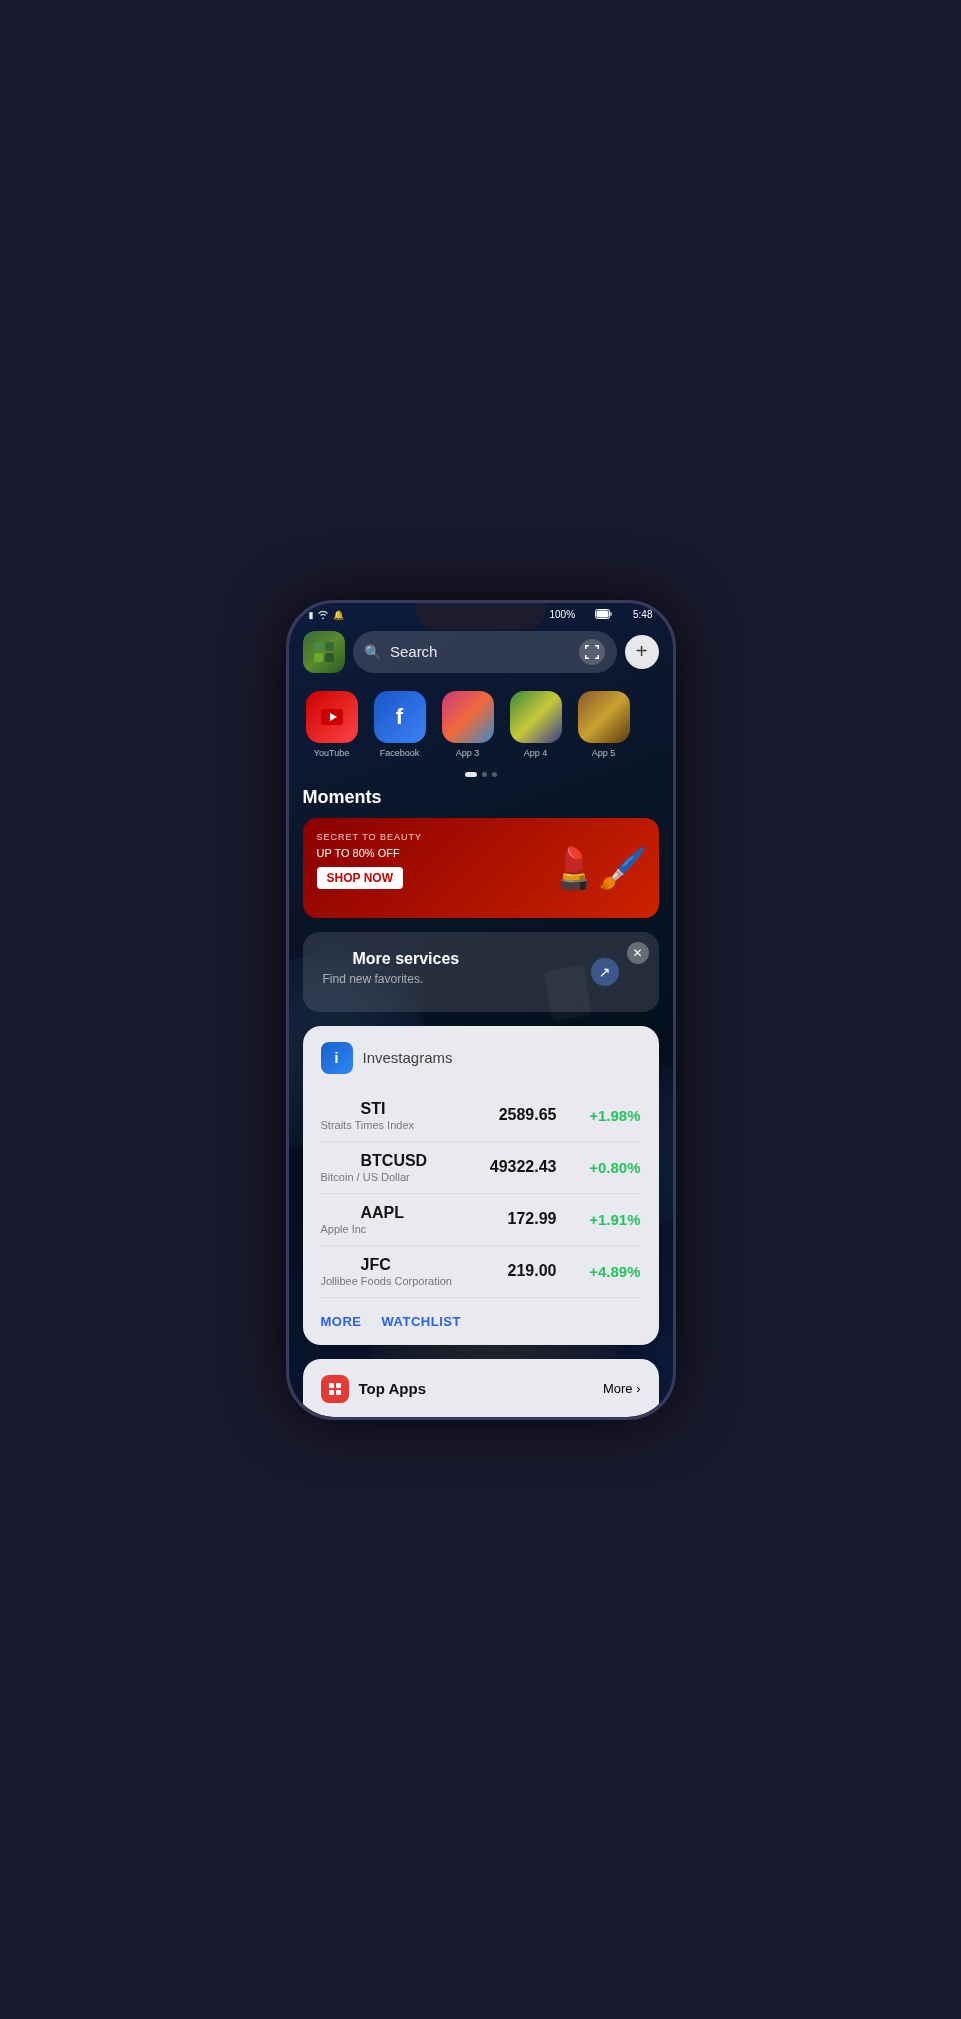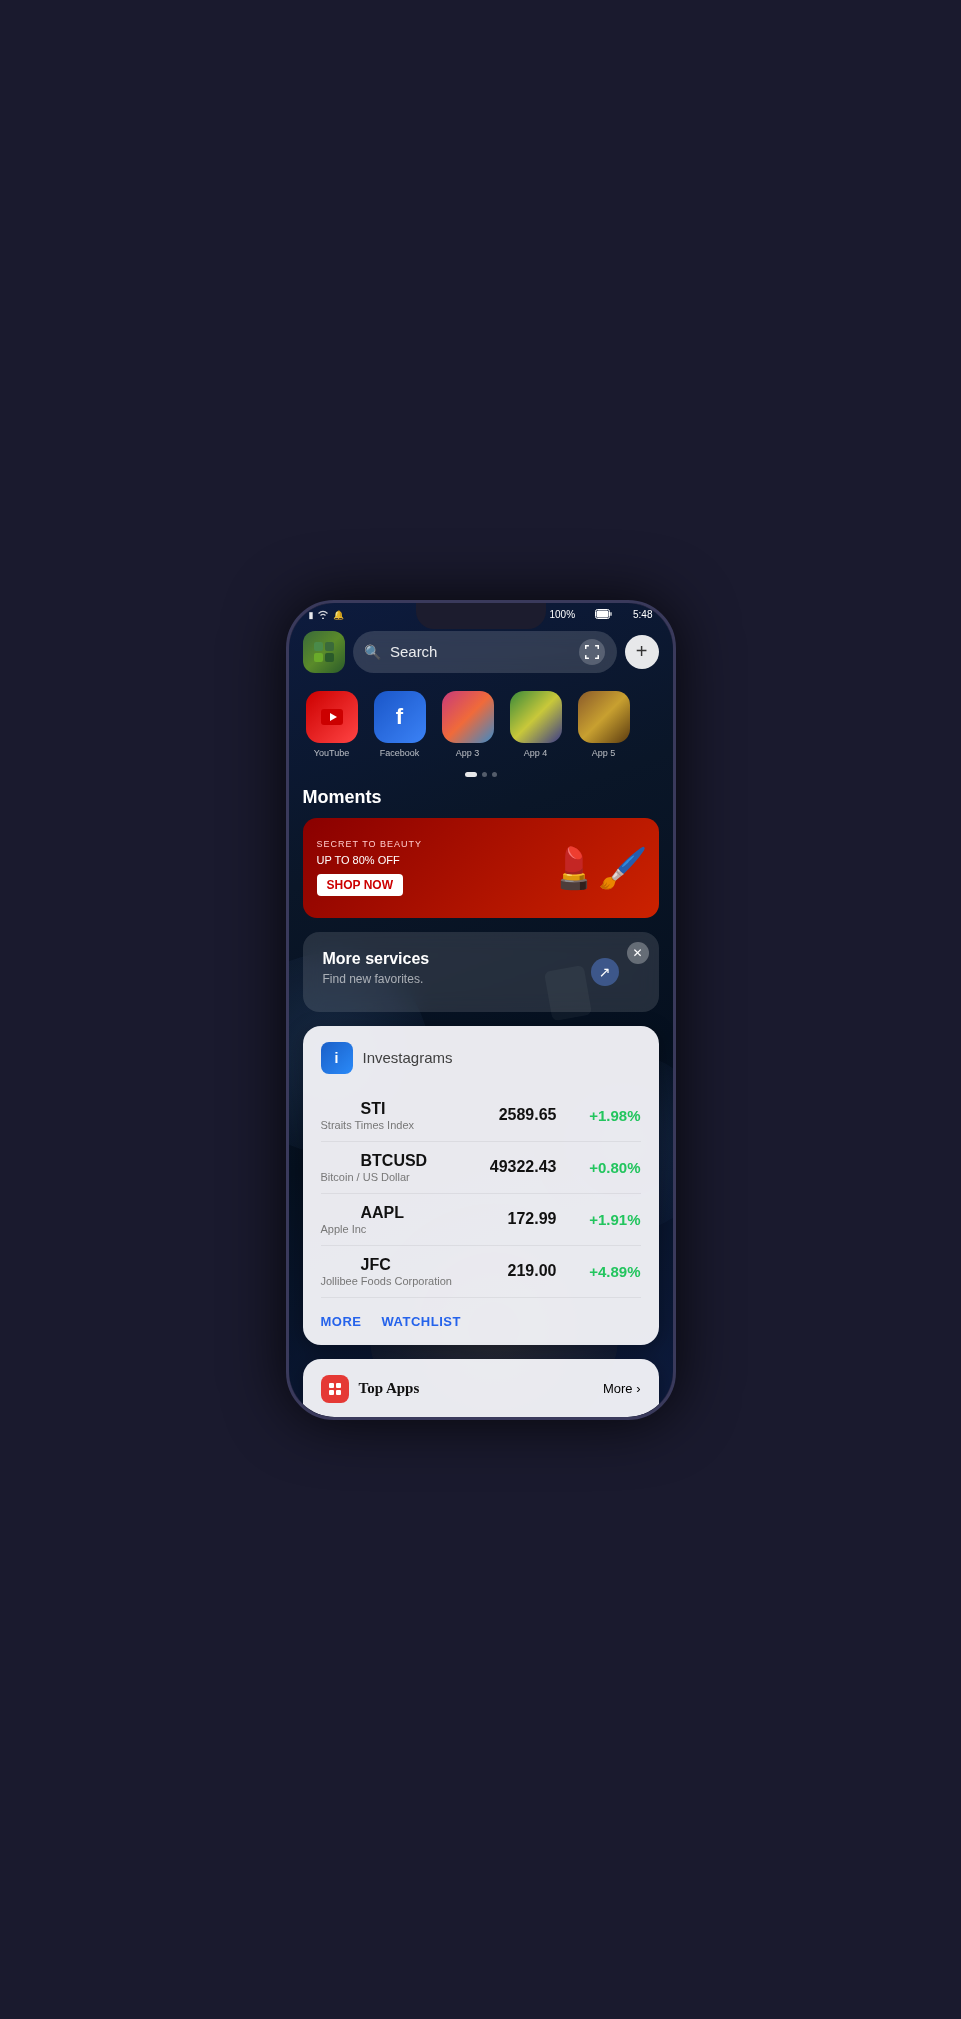--- a/index.html
+++ b/index.html
@@ -209,21 +209,20 @@
       font-weight: 600;
       margin-bottom: 10px;
     }
     .moments-banner {
       border-radius: 14px;
       overflow: hidden;
       margin-bottom: 14px;
       background: linear-gradient(135deg, #8a0000, #cc2200);
       height: 100px;
       display: flex;
-      align-items: center;
       position: relative;
     }
     .banner-content {
       padding: 14px;
       z-index: 2;
     }
     .banner-subtitle {
       font-size: 9px;
       color: #ffcccc;
       letter-spacing: 1px;
@@ -283,20 +282,21 @@
       border-radius: 50%;
       display: flex; align-items: center; justify-content: center;
       color: #fff;
       font-size: 14px;
     }
     .more-services-title {
       font-size: 16px;
       font-weight: 600;
       color: #fff;
       margin-bottom: 4px;
+      margin-left: 30px;
     }
     .more-services-sub {
       font-size: 12px;
       color: rgba(255,255,255,0.6);
     }
     .card-decoration {
       position: absolute;
       bottom: -10px; right: 60px;
       width: 60px; height: 60px;
       opacity: 0.3;
@@ -403,21 +403,20 @@
     .grid-dot {
       width: 5px; height: 5px;
       background: #fff;
       border-radius: 1px;
     }
     .top-apps-title {
       font-size: 15px;
       font-weight: 600;
       color: #111;
       flex: 1;
-      font-family: Liberation Serif, serif;
     }
     .top-apps-more {
       font-size: 13px;
       color: #000000;
     }
   </style>
 </head>
 <body>
 
 <div class="phone-outer">

